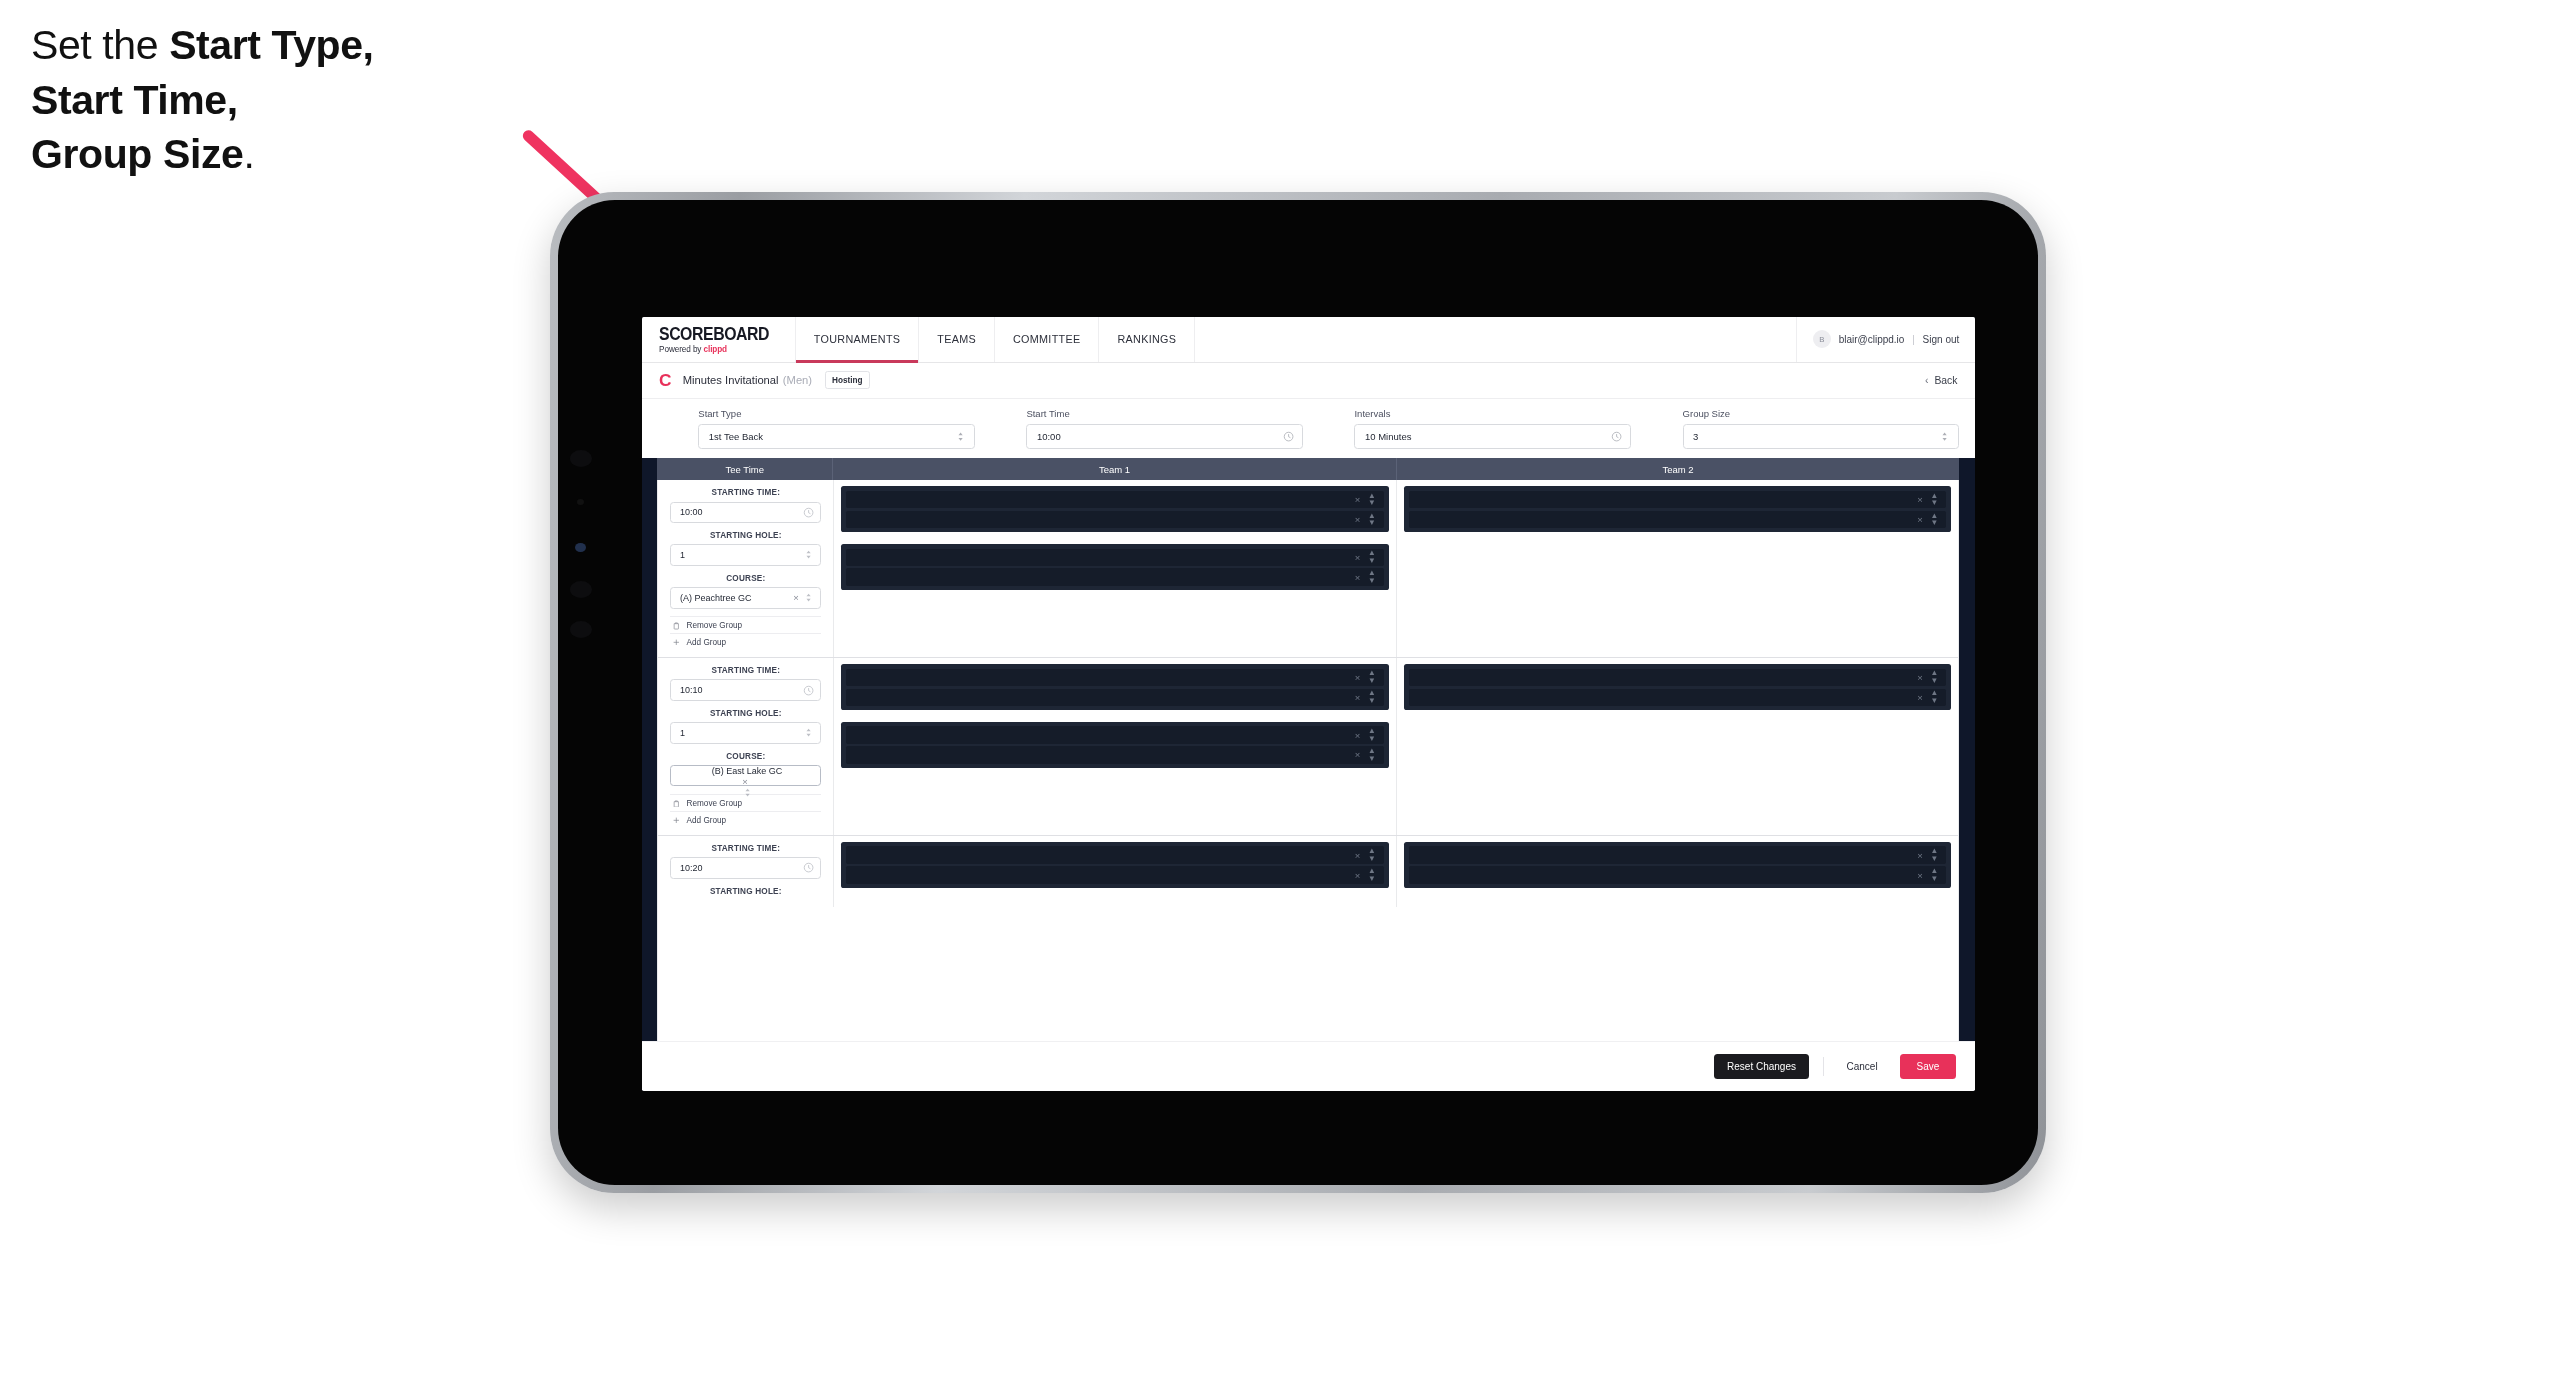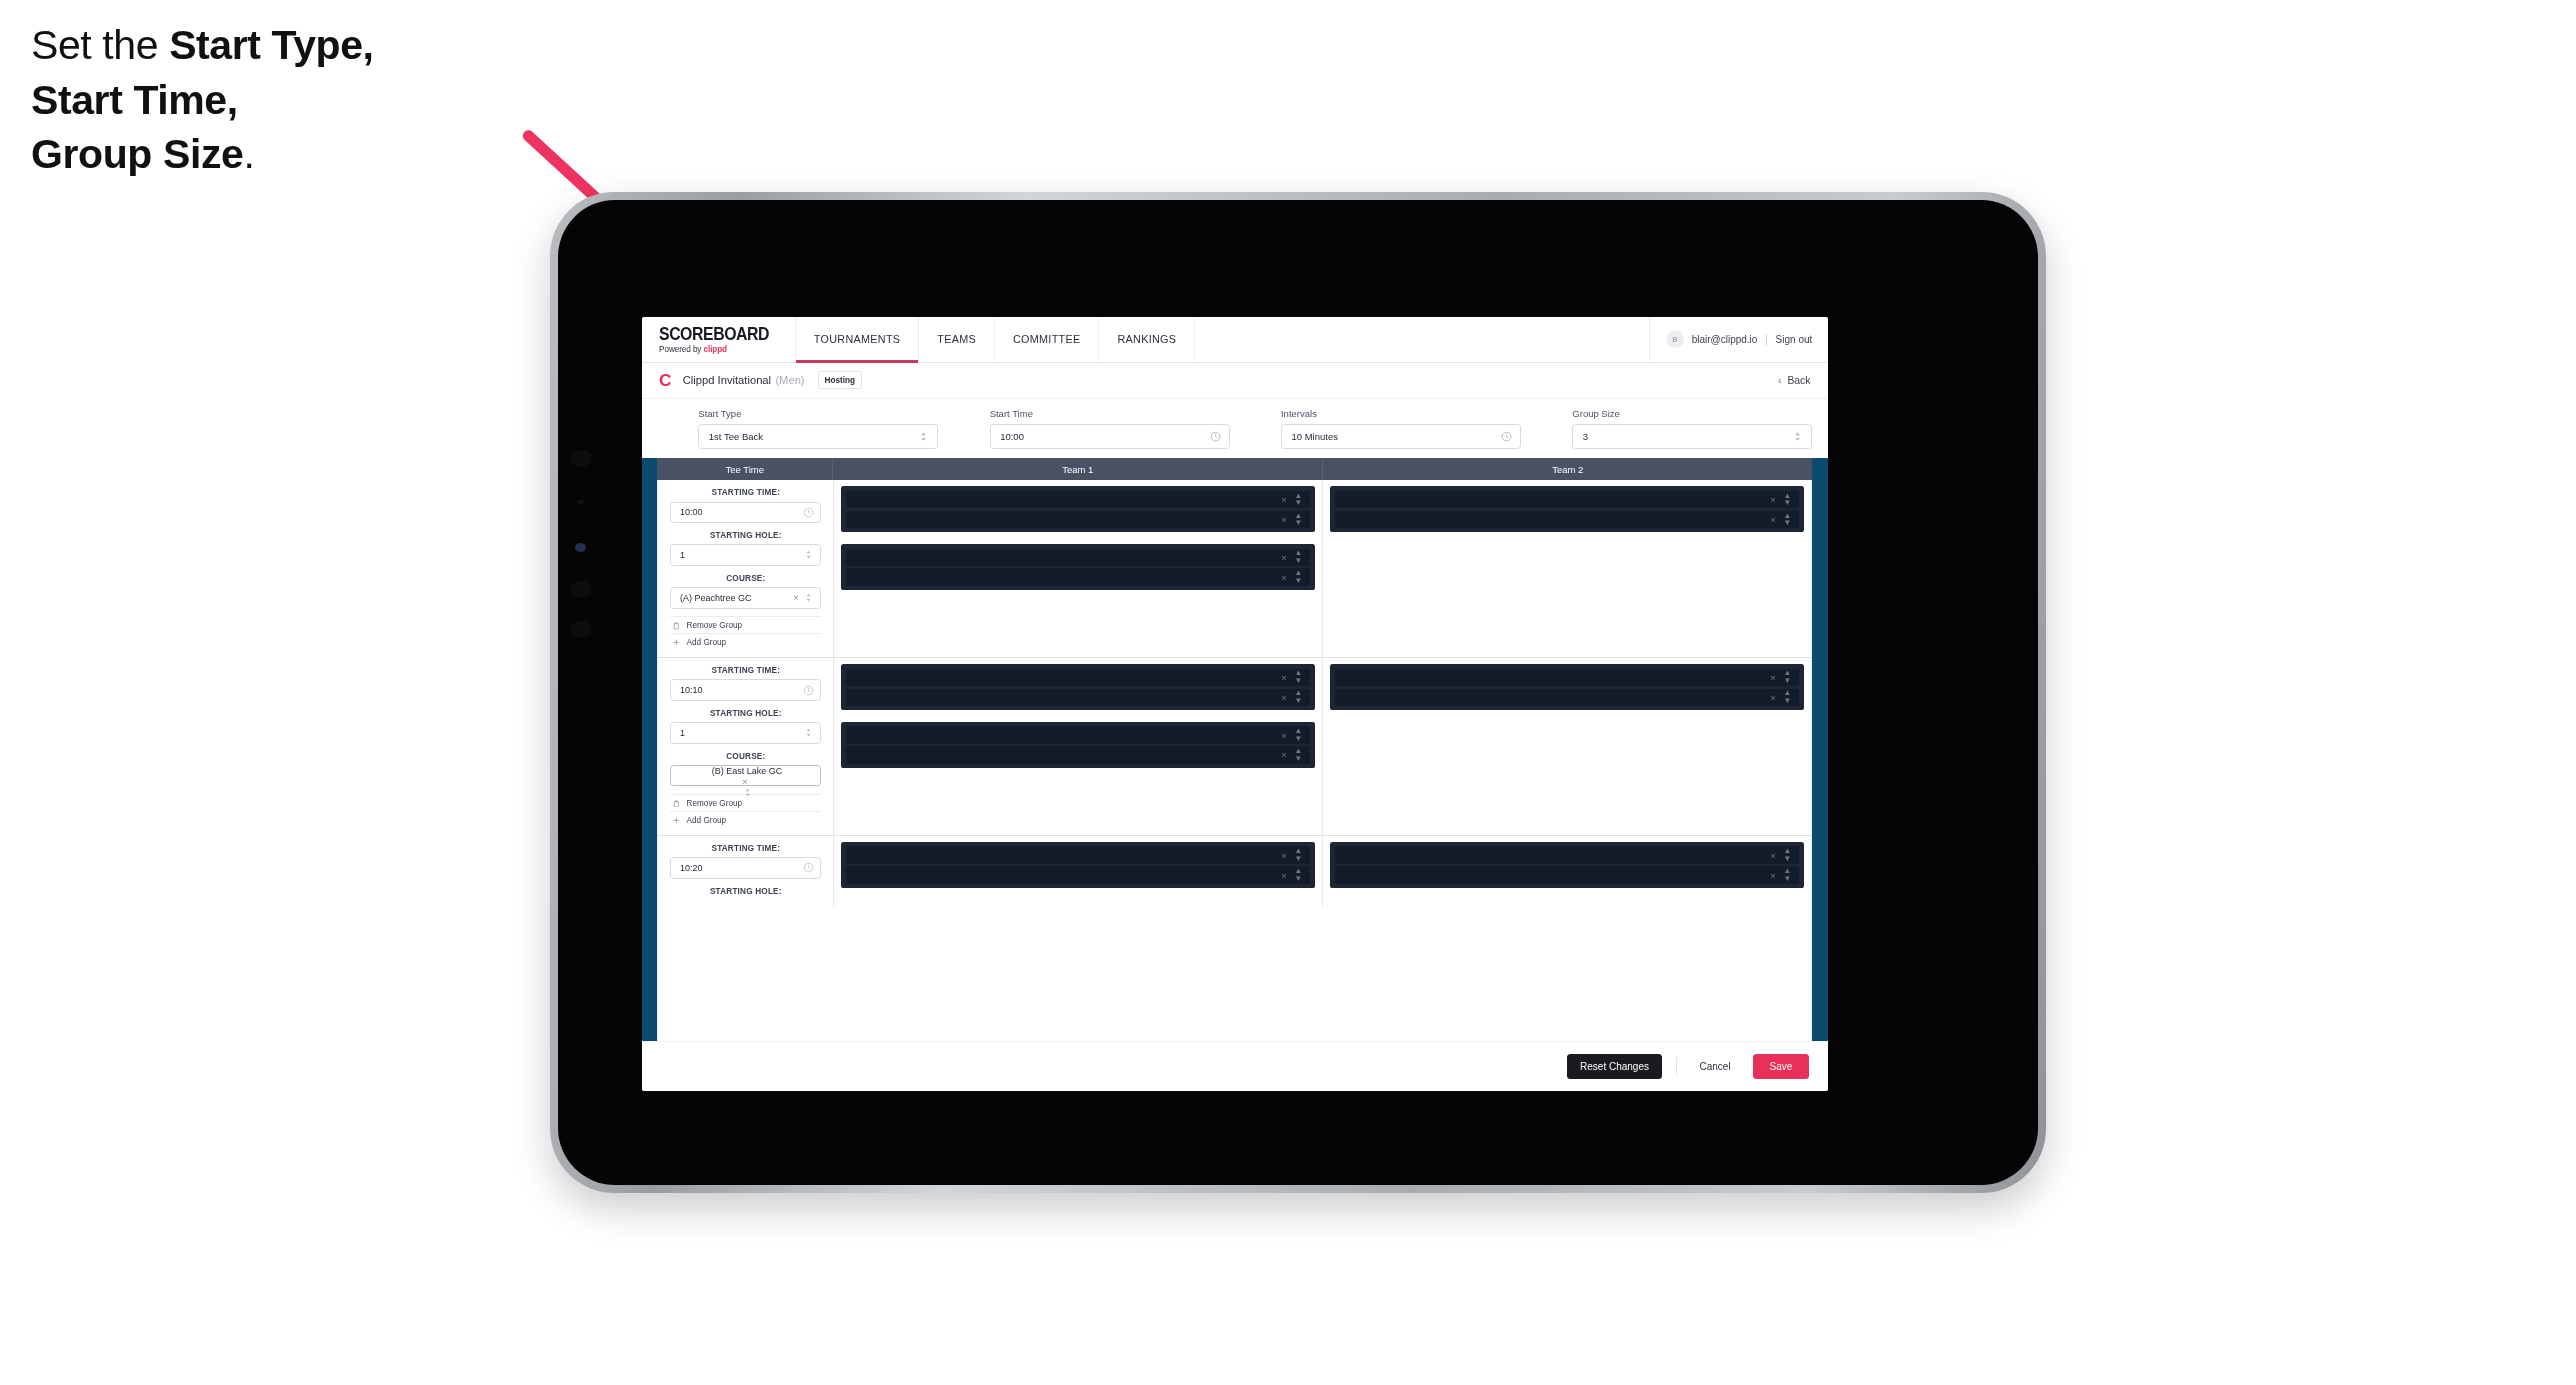--- a/index.html
+++ b/index.html
@@ -46,22 +46,22 @@
   .cam-dot { position: absolute; border-radius: 50%; background: #0d0d0f; }
   .cam-dot.d1 { left: 12px; top: 250px; width: 22.4px; height: 17.3px; }
   .cam-dot.d2 { left: 19px; top: 299px; width: 7px;  height: 6px; background:#111;}
   .cam-dot.d3 { left: 17.3px; top: 343px; width: 11.2px; height: 9.5px; background:#21304d; }
   .cam-dot.d4 { left: 12px; top: 381px; width: 22.4px; height: 17.3px; }
   .cam-dot.d5 { left: 12px; top: 421px; width: 22.4px; height: 17.3px; }
 
   
   #app {
     position: absolute; left: 84px; top: 117px;
-    width: 1186px; height: 774px;
-    background: #0c4a6e;
+    width: 1333px; height: 774px;
+    background: #0f172a;
     display: flex; flex-direction: column;
     overflow: hidden;
     border-radius: 1.7px;
   }
 
   
   #topnav {
     height: 46px; min-height: 46px;
     display: flex; align-items: stretch;
     border-bottom: 0.9px solid #e6e6e8;
@@ -279,21 +279,21 @@
           <div class="nav-user">
             <div class="avatar">B</div>
             <span>blair@clippd.io</span>
             <span class="sep">|</span>
             <span class="link">Sign out</span>
           </div>
         </div>
 
         <div id="crumbrow">
           <div class="c-logo">C</div>
-          <div class="crumb-title">Clippd Invitational</div>
+          <div class="crumb-title">Minutes Invitational</div>
           <div class="crumb-sub">(Men)</div>
           <div class="hosting-badge">Hosting</div>
           <div class="crumb-spacer"></div>
           <div class="back-link">
             <span class="chev">‹</span>
             <span>Back</span>
           </div>
         </div>
 
         <div id="settings">

